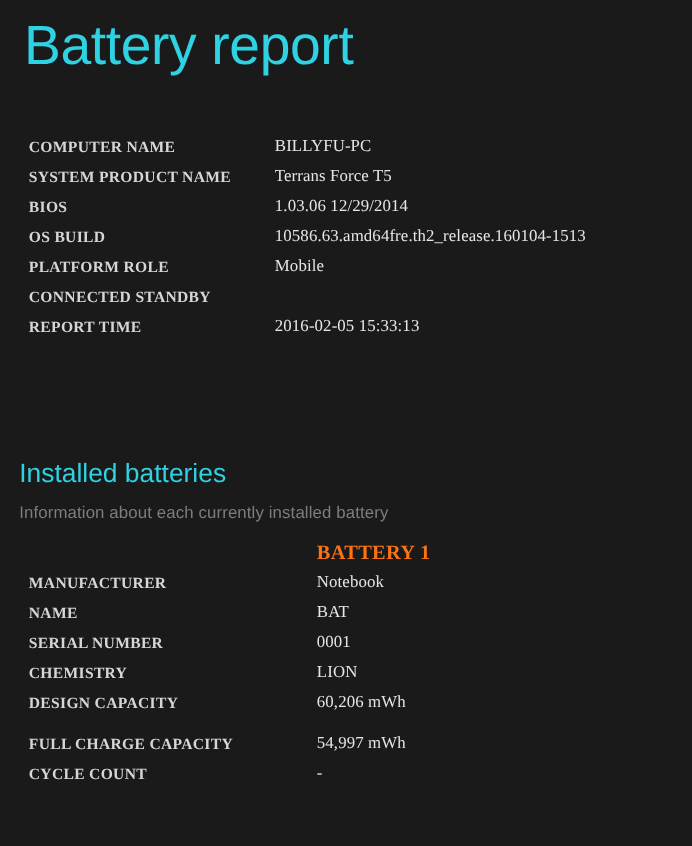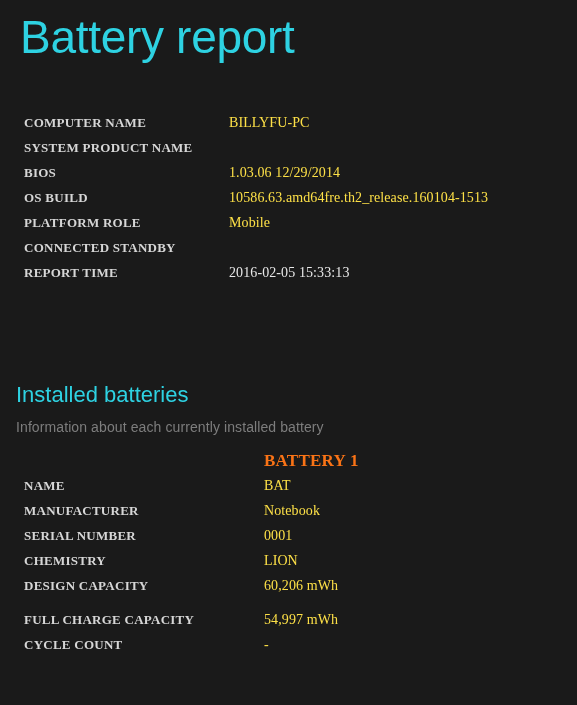--- a/index.html
+++ b/index.html
@@ -59,21 +59,21 @@
     font-weight: 600;
     color: #d6d6d6;
     letter-spacing: 0.25px;
     text-transform: uppercase;
   }
   .row-value {
     position: absolute;
     top: 0;
     font-size: 14px;
     font-weight: 400;
-    color: #fde047;
+    color: #e5e5e5;
     letter-spacing: 0.1px;
   }
   .sysinfo .row-value {
     left: 229px;
   }
   .battery .row-value {
     left: 264px;
   }
   .row-value.strong {
     color: #e8e8e8;
@@ -139,20 +139,21 @@
 
   <div class="report-title">Battery report</div>
 
   <div class="info-table sysinfo" id="sysinfo-table">
     <div class="info-row">
       <span class="row-label">COMPUTER NAME</span>
       <span class="row-value">BILLYFU-PC</span>
     </div>
     <div class="info-row">
       <span class="row-label">SYSTEM PRODUCT NAME</span>
+      <span class="row-value">Terrans Force T5</span>
     </div>
     <div class="info-row">
       <span class="row-label">BIOS</span>
       <span class="row-value">1.03.06 12/29/2014</span>
     </div>
     <div class="info-row">
       <span class="row-label">OS BUILD</span>
       <span class="row-value">10586.63.amd64fre.th2_release.160104-1513</span>
     </div>
     <div class="info-row">
@@ -171,26 +172,26 @@
   <div class="section" id="installed-section">
     <div class="section-title">Installed batteries</div>
     <div class="section-subtitle">Information about each currently installed battery</div>
   </div>
 
   <div class="info-table battery" id="battery-table">
     <div class="col-header">
       <span class="col-title">BATTERY 1</span>
     </div>
     <div class="info-row">
+      <span class="row-label">MANUFACTURER</span>
+      <span class="row-value">Notebook</span>
+    </div>
+    <div class="info-row">
       <span class="row-label">NAME</span>
       <span class="row-value">BAT</span>
-    </div>
-    <div class="info-row">
-      <span class="row-label">MANUFACTURER</span>
-      <span class="row-value">Notebook</span>
     </div>
     <div class="info-row">
       <span class="row-label">SERIAL NUMBER</span>
       <span class="row-value">0001</span>
     </div>
     <div class="info-row">
       <span class="row-label">CHEMISTRY</span>
       <span class="row-value">LION</span>
     </div>
     <div class="info-row">

